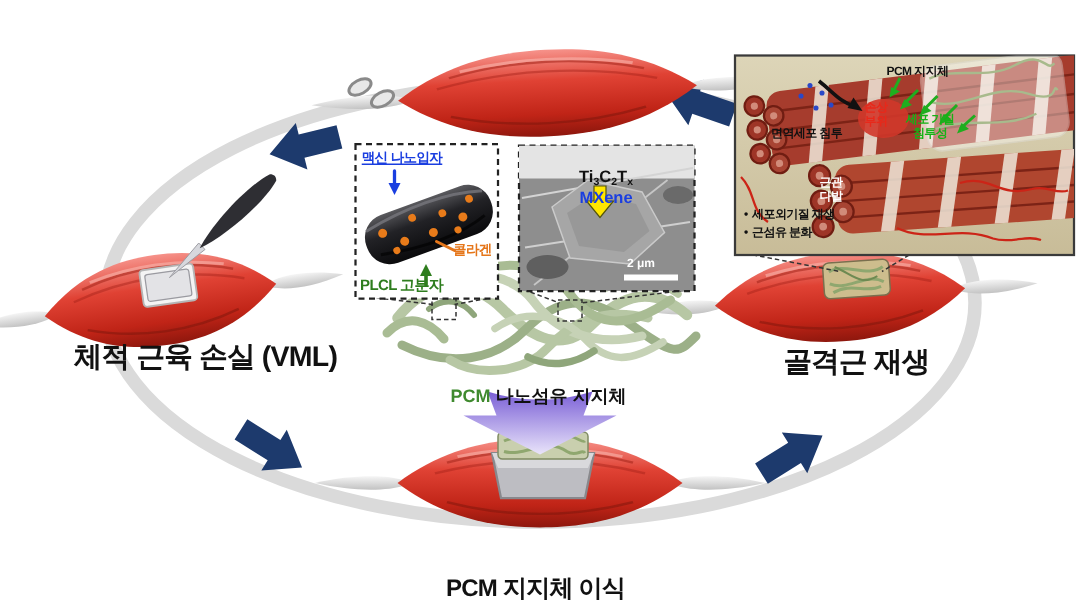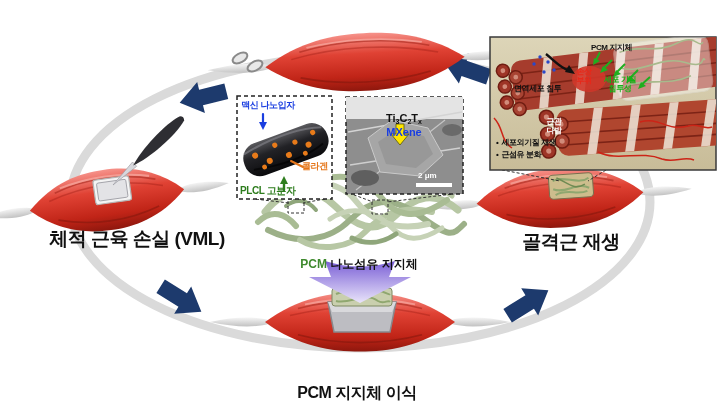--- a/index.html
+++ b/index.html
@@ -276,21 +276,21 @@
 </svg>
 
 <div class="lbl big ctr" style="left:137px;top:228px;">체적 근육 손실 (VML)</div>
 <div class="lbl big ctr" style="left:571px;top:231px;">골격근 재생</div>
 <div class="lbl big ctr" style="left:357px;top:356px;font-size:16px;margin-top:28px;">PCM 지지체 이식</div>
 
 <div class="lbl ctr" style="left:359px;top:245px;font-size:12px;">
   <span class="green">PCM</span><span> 나노섬유 지지체</span>
 </div>
 
-<div class="lbl insetlbl ctr" style="left:268px;top:100px;color:#1a3ee0;">맥신 나노입자</div>
+<div class="lbl insetlbl ctr" style="left:268px;top:100px;color:#1a3ee0;text-decoration:underline;">맥신 나노입자</div>
 <div class="lbl insetlbl" style="left:302px;top:161px;color:#e5761a;">콜라겐</div>
 <div class="lbl insetlbl" style="left:240px;top:185px;color:#2e7d1e;font-size:10px;">PLCL 고분자</div>
 
 <div class="lbl formula ctr" style="left:404px;top:100px;">
   <span>Ti</span><span class="sub">3</span><span>C</span><span class="sub">2</span><span>T</span><span class="sub">x</span>
   <span class="mxene">MXene</span>
 </div>
 <div class="lbl" style="left:418px;top:172px;color:#fff;font-size:8px;">2 μm</div>
 
 <div class="lbl tiny" style="left:514px;top:44px;margin-top:41px;">면역세포 침투</div>

